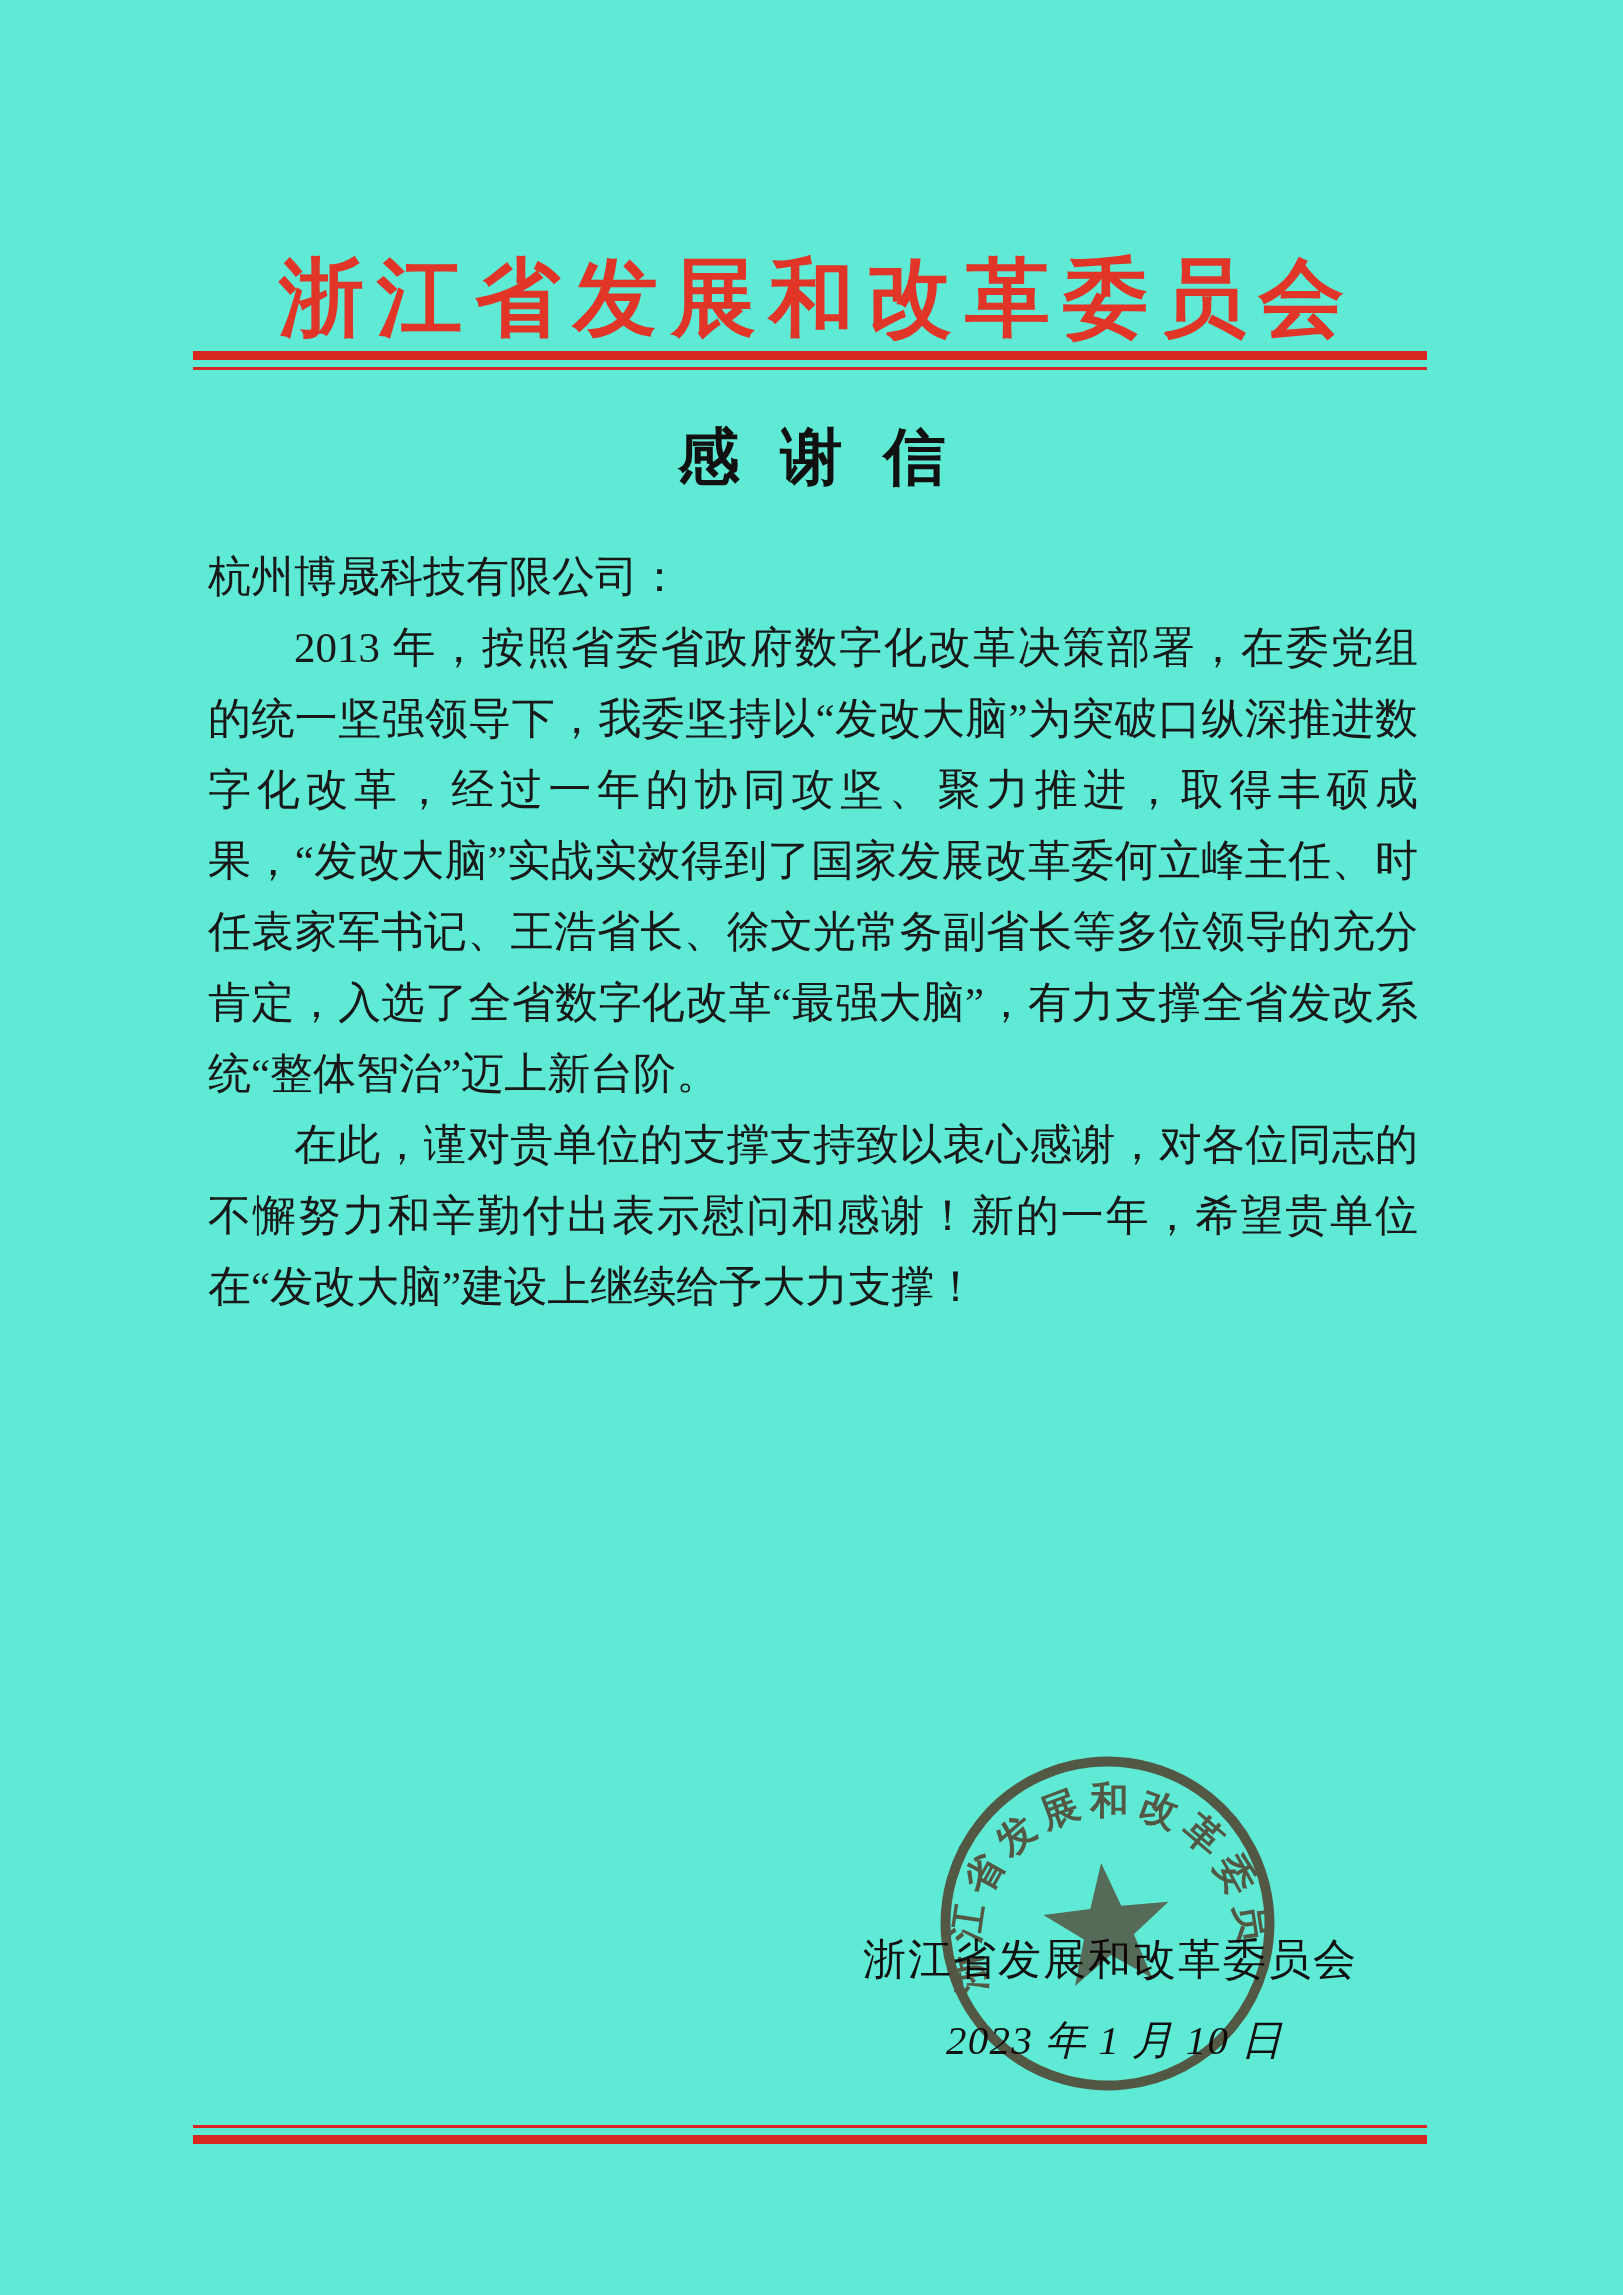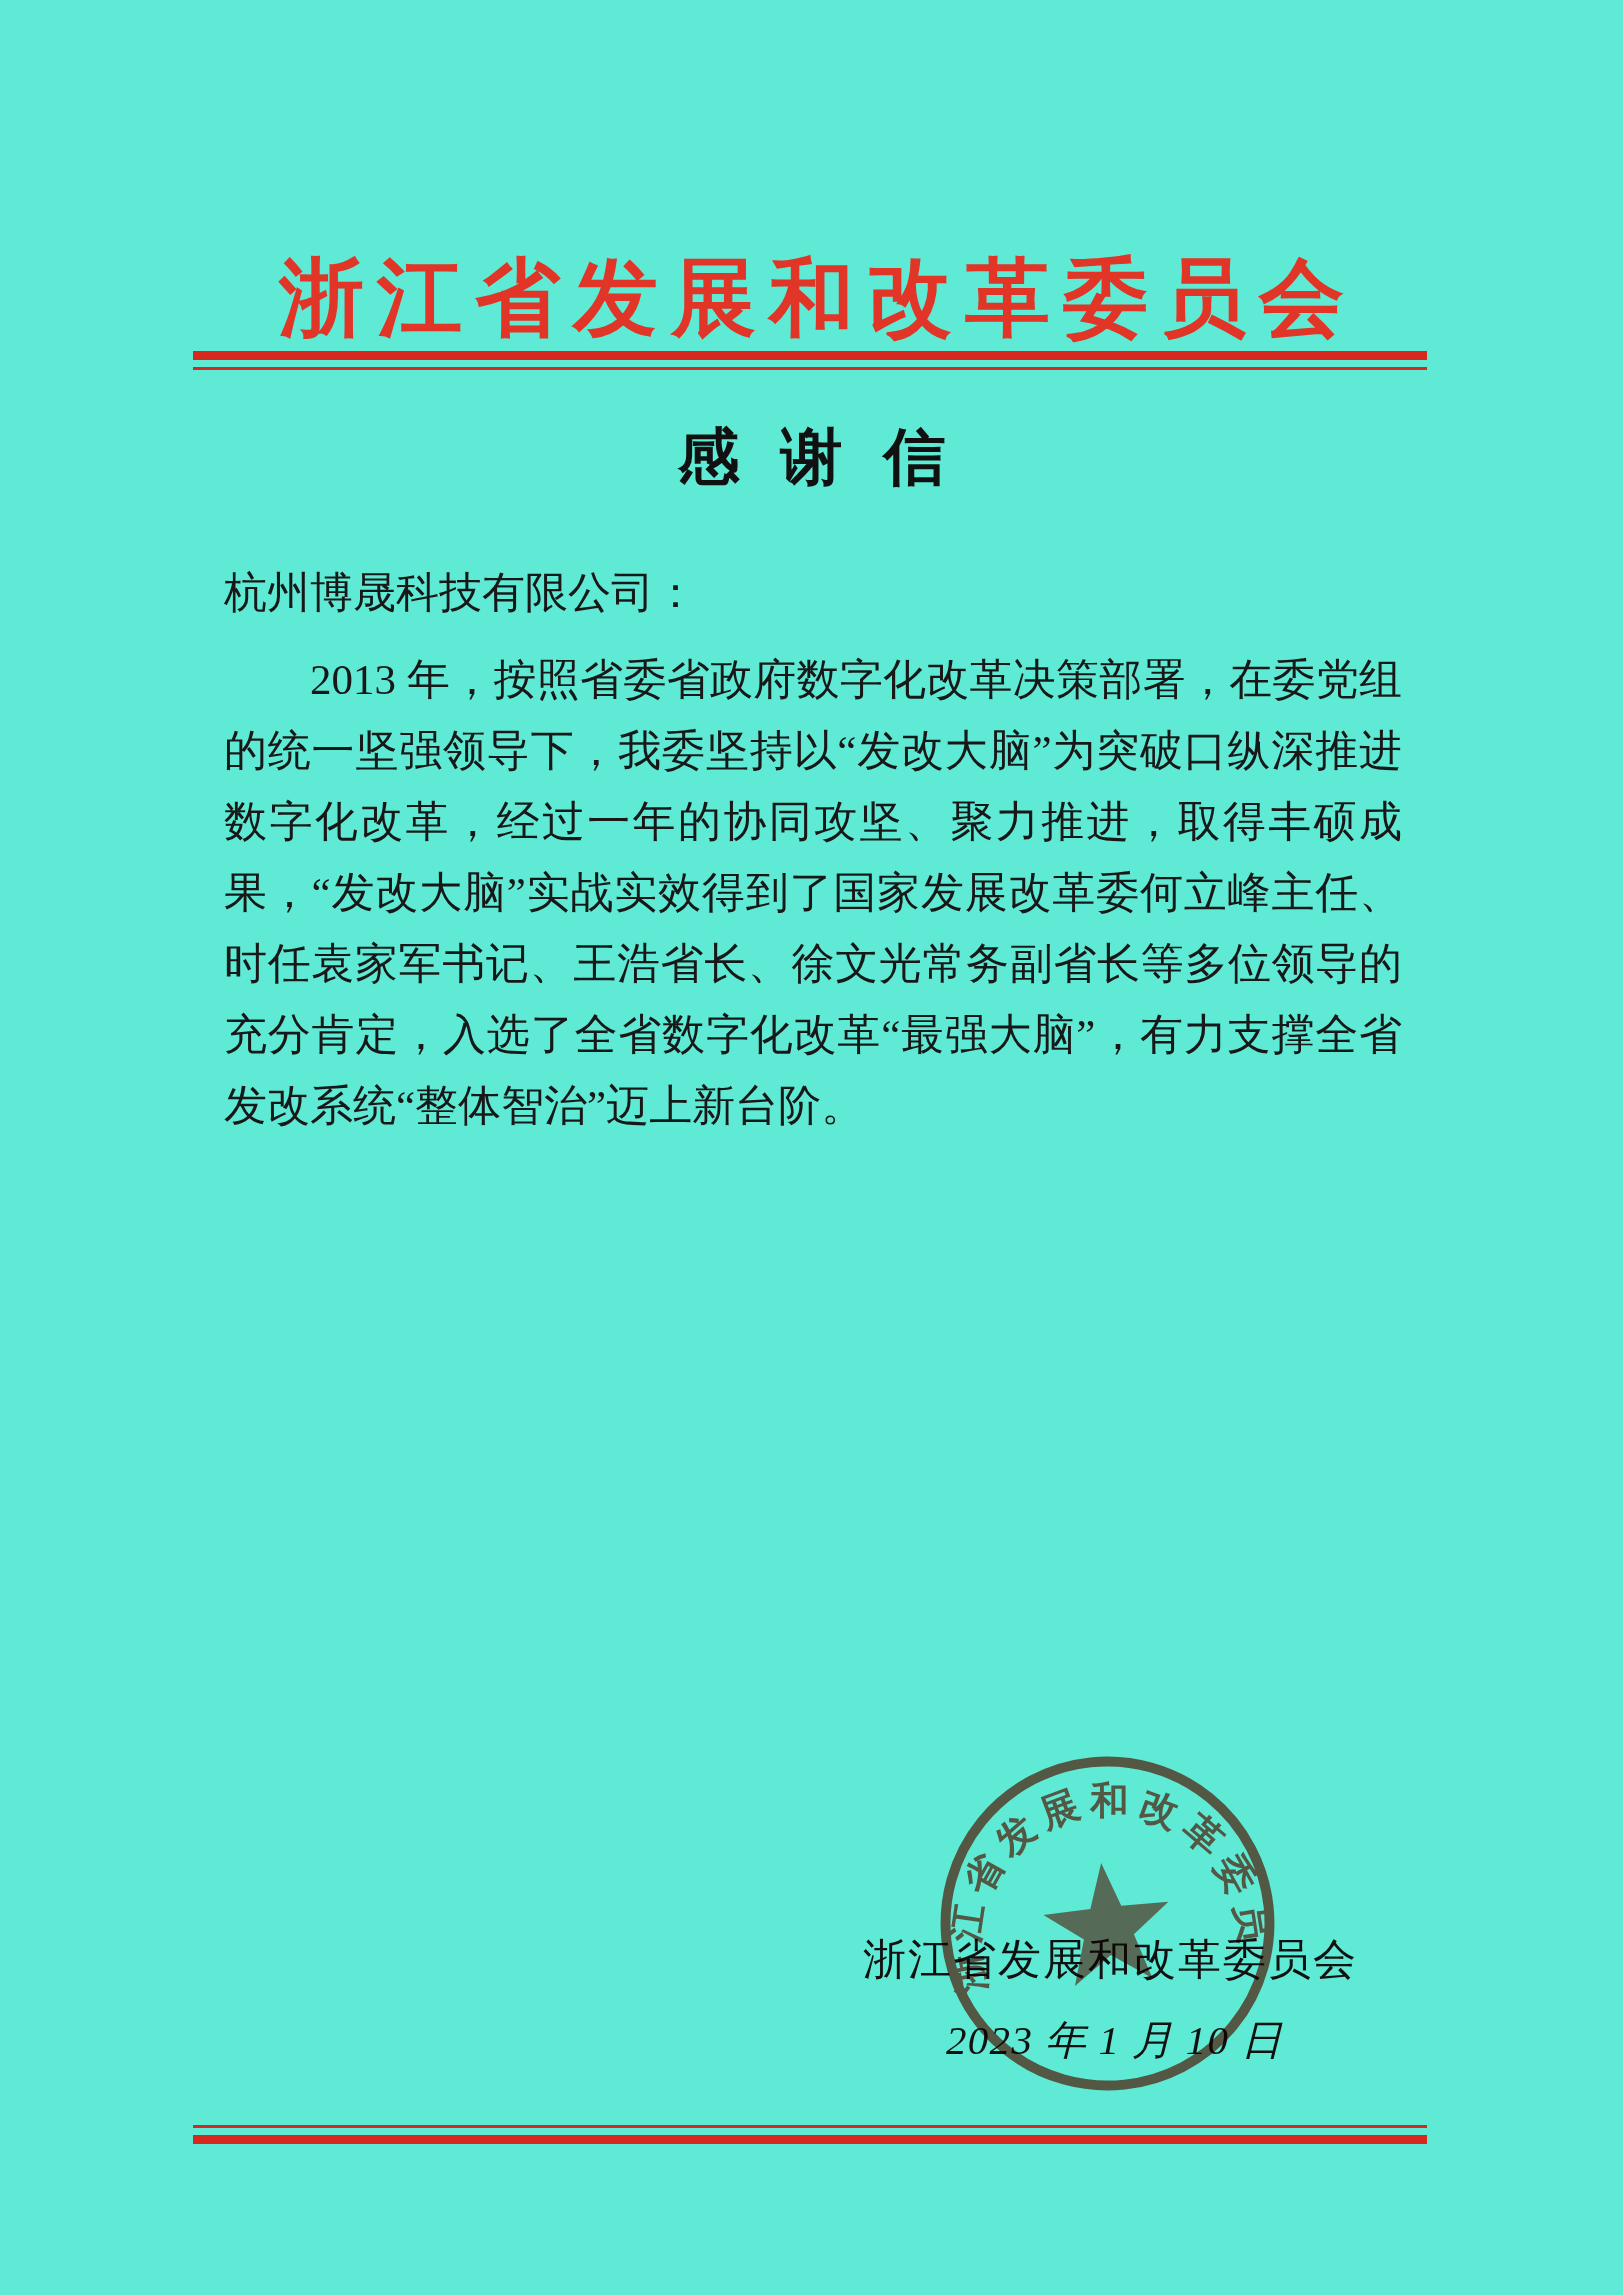--- a/index.html
+++ b/index.html
@@ -47,21 +47,21 @@
     white-space:nowrap;
   }
   .letter-body{
     position:absolute;
     left:208px; top:541px; width:1210px;
     font-size:43px;
     line-height:71px;
     text-align:justify;
     color:var(--ink);
   }
-  .letter-body p{margin:16px;}
+  .letter-body p{margin:0;}
   .letter-body p.indent{text-indent:2em;}
   .sig-org{
     position:absolute;
     top:1931px;left:863px;
     font-size:43px;
     letter-spacing:2px;
     color:#111;
     z-index:2;
     white-space:nowrap;
   }
@@ -98,20 +98,21 @@
   <div class="org-header">浙江省发展和改革委员会</div>
 
   <div class="rule rule-top-thick"></div>
   <div class="rule rule-top-thin"></div>
 
   <div class="doc-title">感谢信</div>
 
   <div class="letter-body">
     <p>杭州博晟科技有限公司：</p>
     <p class="indent">2013 年，按照省委省政府数字化改革决策部署，在委党组的统一坚强领导下，我委坚持以“发改大脑”为突破口纵深推进数字化改革，经过一年的协同攻坚、聚力推进，取得丰硕成果，“发改大脑”实战实效得到了国家发展改革委何立峰主任、时任袁家军书记、王浩省长、徐文光常务副省长等多位领导的充分肯定，入选了全省数字化改革“最强大脑”，有力支撑全省发改系统“整体智治”迈上新台阶。</p>
+    <p class="indent">在此，谨对贵单位的支撑支持致以衷心感谢，对各位同志的不懈努力和辛勤付出表示慰问和感谢！新的一年，希望贵单位在“发改大脑”建设上继续给予大力支撑！</p>
   </div>
 
   <div class="sig-org">浙江省发展和改革委员会</div>
 
   <div class="sig-date">2023 年 1 月 10 日</div>
 
   <svg class="seal" viewBox="0 0 540 540" xmlns="http://www.w3.org/2000/svg">
     <circle cx="270" cy="270" r="245" fill="none" stroke="#dd4a3a" stroke-width="15"></circle>
     <polygon fill="#dd4a3a" fill-opacity="0.88" points="270,178 293.5,245.6 365.1,247.1 308,290.4 328.8,358.9 270,318 211.2,358.9 232,290.4 174.9,247.1 246.5,245.6"></polygon>
     <defs>

